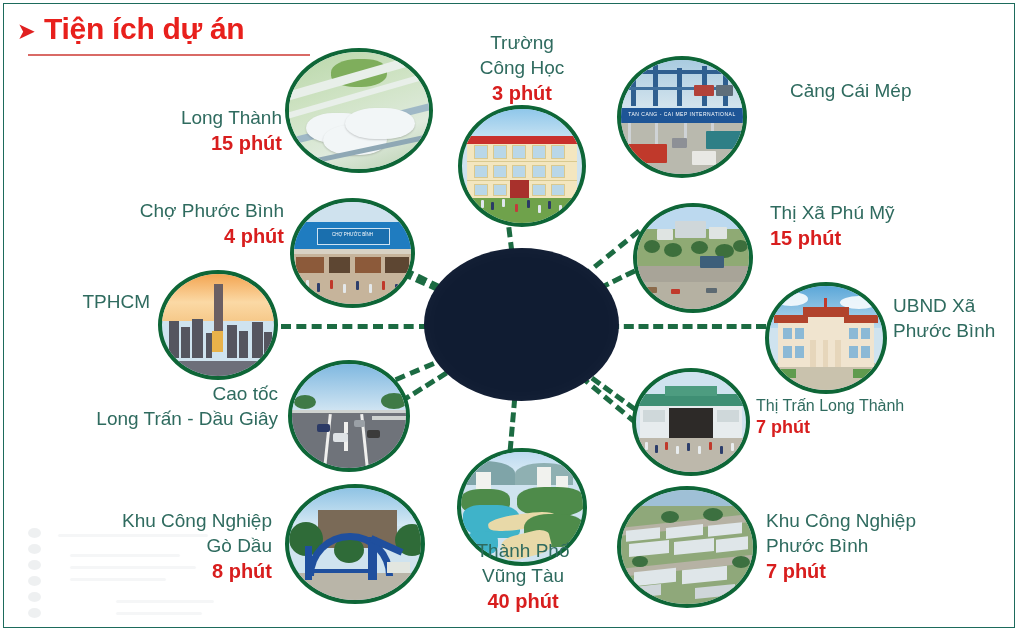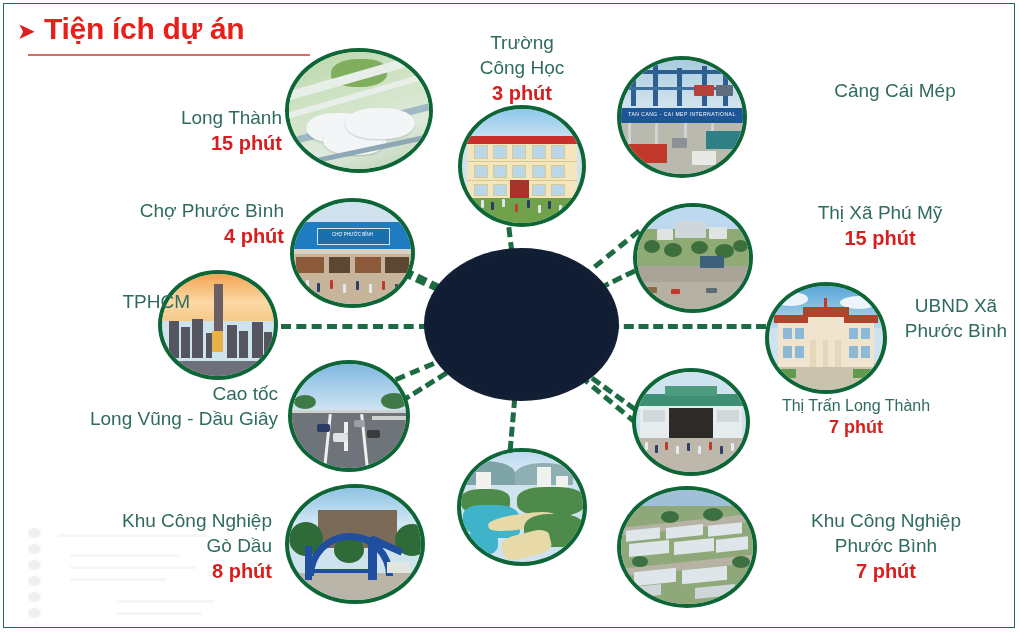--- a/index.html
+++ b/index.html
@@ -92,21 +92,21 @@
   
   .label{
     position:absolute;
     color:#2f6b5f;
     font-size:19px;
     line-height:25px;
     white-space:nowrap;
     z-index:6;
   }
   .label.r{text-align:right;}
-  .label.l{text-align:center;}
+  .label.l{text-align:left;}
   .label.c{text-align:center;}
   .label .time{
     display:block;
     color:#d81e1e;
     font-weight:bold;
     font-size:20px;
     line-height:26px;
   }
   .label.small{font-size:16px;line-height:21px;}
   .label.small .time{font-size:18px;line-height:23px;}
@@ -543,45 +543,50 @@
   <div class="label r" style="left:70px;top:198px;width:214px;">
     <span>Chợ Phước Bình</span>
     <span class="time">4 phút</span>
   </div>
 
   <div class="label l" style="left:770px;top:200px;width:220px;">
     <span>Thị Xã Phú Mỹ</span>
     <span class="time">15 phút</span>
   </div>
 
-  <div class="label r" style="left:0px;top:289px;width:150px;margin-left:40px;">
+  <div class="label r" style="left:0px;top:289px;width:150px;">
     <span>TPHCM</span>
   </div>
 
   <div class="label l" style="left:893px;top:293px;width:126px;">
     <span>UBND Xã</span><br>
     <span>Phước Bình</span>
   </div>
 
   <div class="label r" style="left:10px;top:381px;width:268px;">
     <span>Cao tốc</span><br>
-    <span>Long Vũng - Dầu Giây</span>
+    <span>Long Trấn - Dầu Giây</span>
   </div>
 
   <div class="label l small" style="left:756px;top:395px;width:200px;">
     <span>Thị Trấn Long Thành</span>
     <span class="time">7 phút</span>
   </div>
 
   <div class="label r" style="left:38px;top:508px;width:234px;">
     <span>Khu Công Nghiệp</span><br>
     <span>Gò Dầu</span>
     <span class="time">8 phút</span>
   </div>
 
+  <div class="label c" style="left:432px;top:538px;width:182px;">
+    <span>Thành Phố</span><br>
+    <span>Vũng Tàu</span>
+    <span class="time">40 phút</span>
+  </div>
 
   <div class="label l" style="left:766px;top:508px;width:240px;">
     <span>Khu Công Nghiệp</span><br>
     <span>Phước Bình</span>
     <span class="time">7 phút</span>
   </div>
 
 </div>
 
 </body></html>

